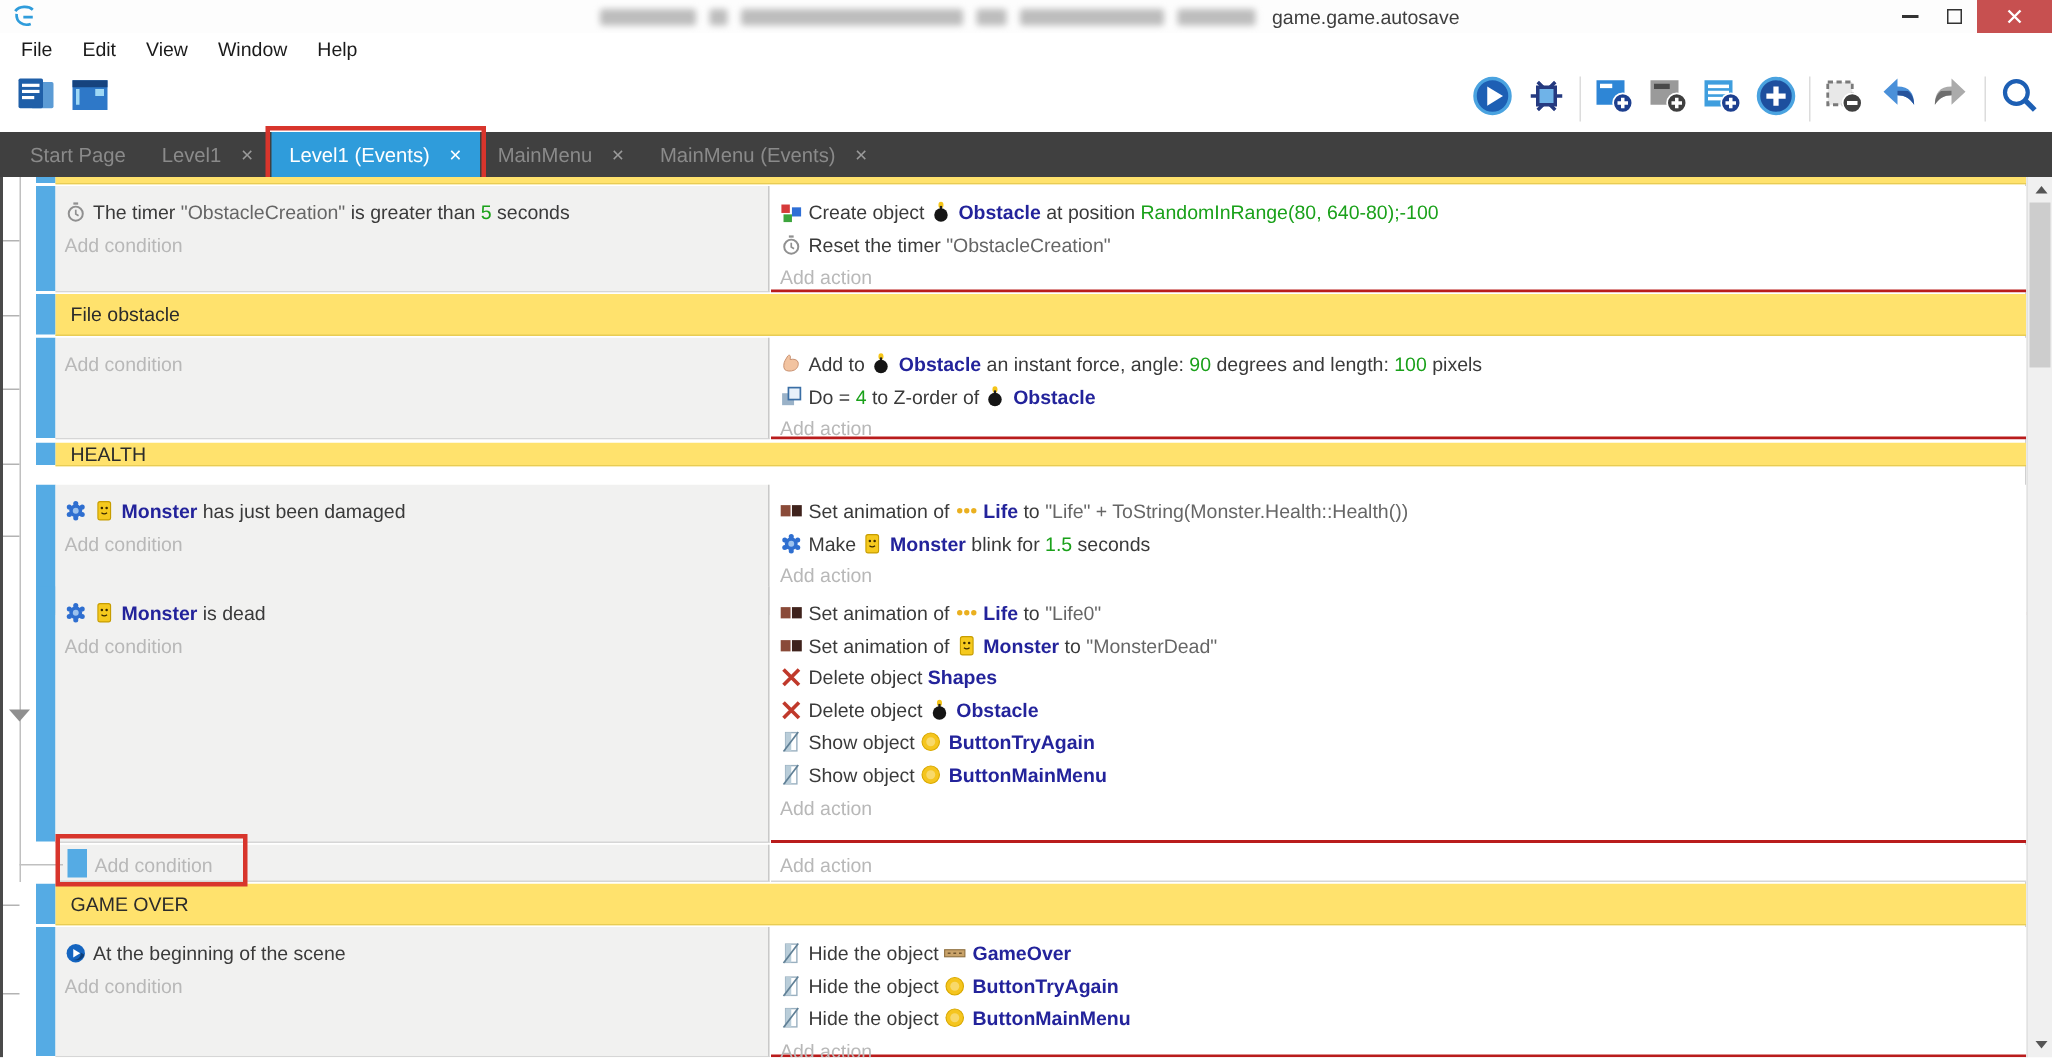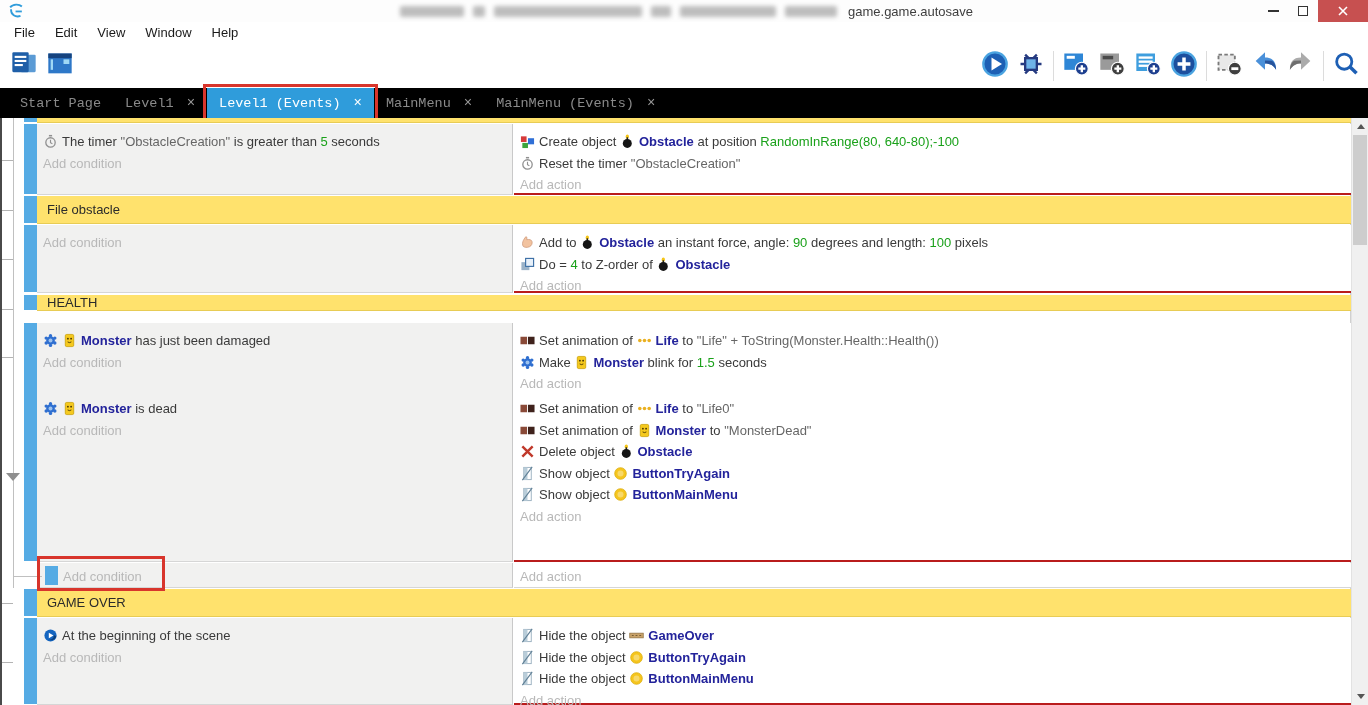--- a/index.html
+++ b/index.html
@@ -24,21 +24,21 @@
   .menubar{position:absolute;top:22px;left:0;right:0;height:22px;background:#fff;display:flex;align-items:center;padding-left:4px;}
   .menu-item{padding:0 10px;font-size:13px;color:#1a1a1a;height:22px;line-height:22px;}
   
   .toolbar{position:absolute;top:44px;left:0;right:0;height:44px;background:#fff;display:flex;align-items:center;}
   .tb-left{display:flex;margin-left:6px;align-items:center;}
   .tb-right{display:flex;margin-left:auto;margin-right:4px;align-items:center;}
   .tb-btn{width:36px;height:38px;display:flex;align-items:center;justify-content:center;}
   .tb-btn svg{width:28px;height:28px;}
   .tb-sep{width:1px;height:30px;background:#dcdcdc;margin:0 4px;}
   
-  .tabbar{position:absolute;top:88px;left:0;right:0;height:30px;background:#000000;display:flex;padding-left:8px;font-family:Liberation Mono, monospace;}
+  .tabbar{position:absolute;top:88px;left:0;right:0;height:30px;background:#404040;display:flex;padding-left:8px;}
   .tab{display:flex;align-items:center;padding:0 12px;font-size:13.5px;color:#8a8a8a;white-space:nowrap;}
   .tab .close{margin-left:13px;font-size:14px;color:#9a9a9a;}
   .tab.selected{background:#2f9cdb;color:#fff;}
   .tab.selected .close{color:#fff;}
   .tab.annotated{outline:3px solid #d8352c;outline-offset:1px;}
   
   #events-sheet{position:absolute;top:118px;left:0;right:17px;bottom:0;background:#fff;overflow:hidden;}
   .frame-left{position:absolute;left:0;top:0;width:2px;bottom:0;background:#4a4a4a;z-index:5;}
   .edge-right{position:absolute;right:0;top:0;width:1px;bottom:0;background:#d0d0d0;}
   .trunk{position:absolute;left:13px;top:0;width:1px;height:470px;background:#c0c0c0;}
@@ -404,20 +404,23 @@
               <rect x="0.5" y="4" width="7" height="8" fill="#8a4a38"></rect>
               <rect x="8.5" y="4" width="7" height="8" fill="#3f221c"></rect>
             </svg></span><span class="k-t">Set animation of </span><span class="icon"><svg viewBox="0 0 16 16">
               <rect x="3.5" y="1.5" width="9" height="13" rx="1.5" fill="#f5c91e" stroke="#c79d00" stroke-width=".8"></rect>
               <circle cx="6.3" cy="6" r=".9" fill="#3a2a00"></circle>
               <circle cx="9.7" cy="6" r=".9" fill="#3a2a00"></circle>
               <path d="M6 9.5q2 1.5 4 0" stroke="#3a2a00" stroke-width=".9" fill="none"></path>
             </svg></span><span class="k-obj">Monster</span><span class="k-t"> to </span><span class="k-str">"MonsterDead"</span></div>
         <div class="line"><span class="icon"><svg viewBox="0 0 16 16">
               <path d="M2.5 2.5l11 11M13.5 2.5l-11 11" stroke="#c0392b" stroke-width="2.6"></path>
+            </svg></span><span class="k-t">Delete object </span><span class="k-obj">Shapes</span></div>
+        <div class="line"><span class="icon"><svg viewBox="0 0 16 16">
+              <path d="M2.5 2.5l11 11M13.5 2.5l-11 11" stroke="#c0392b" stroke-width="2.6"></path>
             </svg></span><span class="k-t">Delete object </span><span class="icon"><svg viewBox="0 0 16 16">
               <ellipse cx="7.8" cy="2.9" rx="1.8" ry="2.3" fill="#f5c518"></ellipse>
               <rect x="7" y="3.5" width="1.6" height="3" fill="#222"></rect>
               <circle cx="7.8" cy="10" r="4.8" fill="#151515"></circle>
             </svg></span><span class="k-obj">Obstacle</span></div>
         <div class="line"><span class="icon"><svg viewBox="0 0 16 16">
               <rect x="4" y="1.5" width="8" height="13" fill="#fff" stroke="#9ab0c0"></rect>
               <polygon points="4,14.5 4,1.5 8,1.5 8,14.5" fill="#b9cdd9"></polygon>
               <path d="M2.5 15L13 1" stroke="#5f7f95" stroke-width="1.2"></path>
             </svg></span><span class="k-t">Show object </span><span class="icon"><svg viewBox="0 0 16 16">

